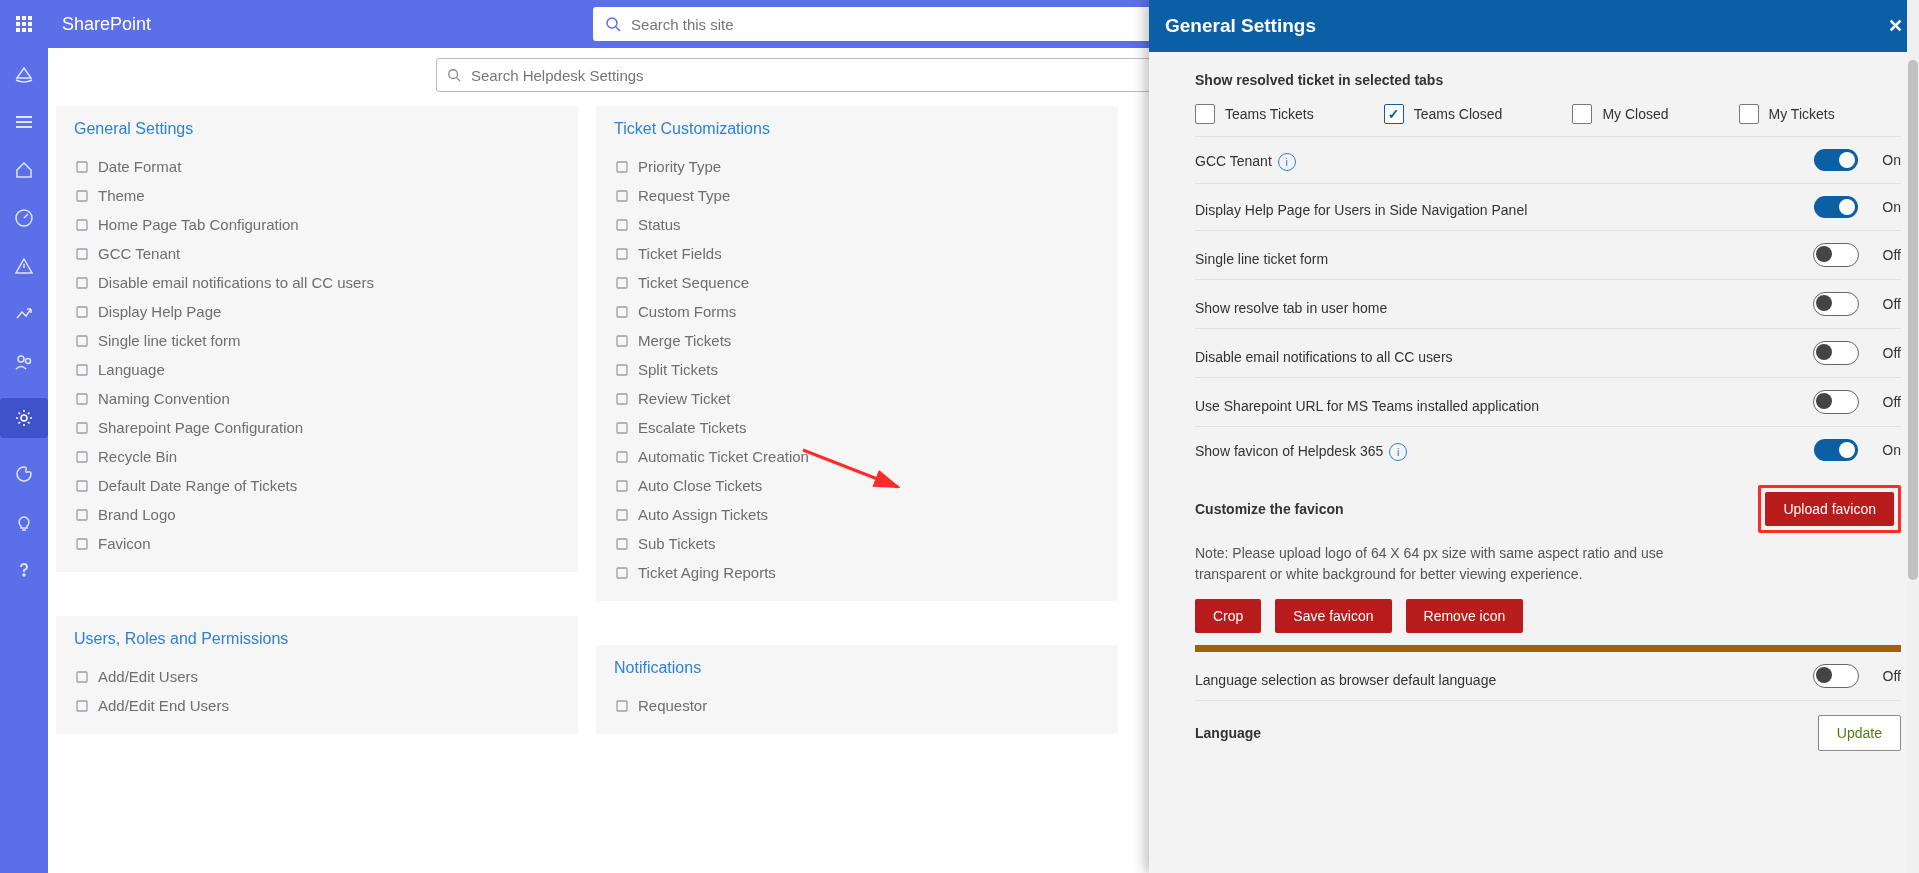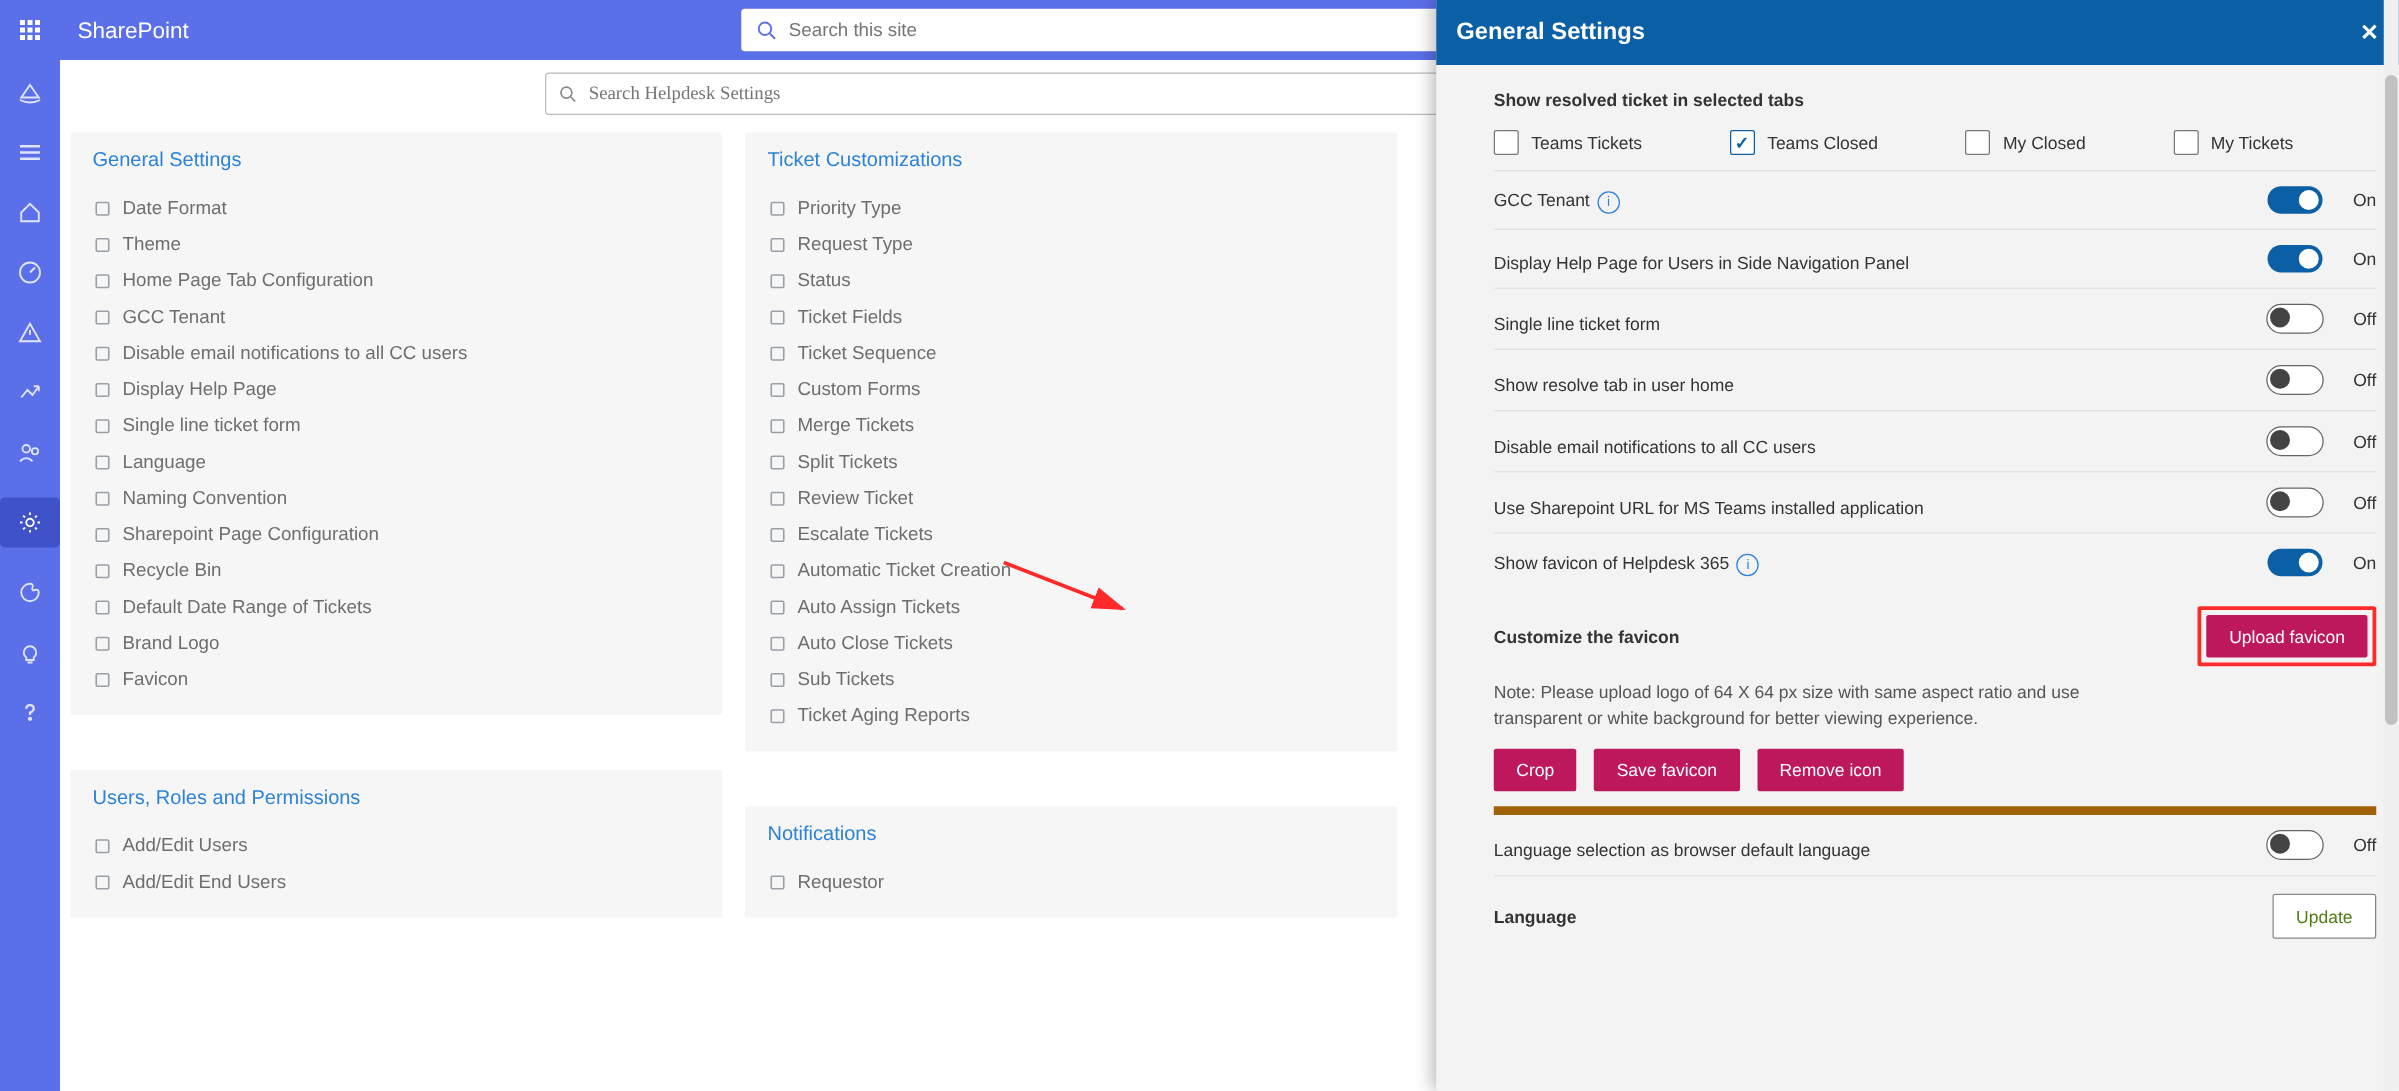--- a/index.html
+++ b/index.html
@@ -9,21 +9,21 @@
 .waffle-grid span{background:#fff;width:4px;height:4px;}
 .brand{color:#fff;font-size:18px;font-weight:400;padding-left:14px;}
 .top-search{margin-left:auto;margin-right:auto;width:600px;height:34px;background:#fff;border-radius:3px;display:flex;align-items:center;padding:0 12px;gap:8px;}
 .top-search input{border:none;outline:none;flex:1;font-size:15px;color:#555;}
 .body{display:flex;height:825px;}
 .rail{width:48px;background:#5b6fe8;display:flex;flex-direction:column;align-items:center;padding-top:14px;gap:24px;}
 .rail .glyph{width:24px;height:24px;display:flex;align-items:center;justify-content:center;color:#dfe4ff;}
 .rail .glyph.active{background:#3f52c9;border-radius:4px;width:48px;height:40px;}
 .main{flex:1;position:relative;background:#fff;}
 .main-search{position:absolute;left:388px;top:10px;width:700px;height:32px;border:1px solid #bbb;border-radius:3px;display:flex;align-items:center;padding:0 10px;gap:8px;}
-.main-search input{border:none;outline:none;flex:1;font-size:15px;color:#15803d;font-family:Liberation Serif, serif;}
+.main-search input{border:none;outline:none;flex:1;font-size:15px;color:#15803d;}
 .columns{position:absolute;top:58px;left:8px;right:8px;bottom:0;display:flex;gap:18px;}
 .card{background:#f6f6f6;border-radius:2px;padding:14px 18px;width:486px;align-self:flex-start;}
 .card-header{color:#2c82d6;font-size:16px;font-weight:400;margin-bottom:14px;}
 .card-item{display:flex;align-items:center;gap:8px;padding:6px 0;color:#6e6e6e;font-size:15px;}
 .card-item .ic{width:16px;height:16px;display:inline-flex;align-items:center;justify-content:center;color:#9aa0a6;}
 .card+.card{margin-top:22px;}
 .column{display:flex;flex-direction:column;gap:22px;}
 
 .panel{position:absolute;top:0;right:0;width:770px;height:873px;background:#f3f3f3;box-shadow:-4px 0 12px rgba(0,0,0,.25);display:flex;flex-direction:column;z-index:10;}
 .panel-head{height:52px;background:#0b5fa5;color:#fff;display:flex;align-items:center;justify-content:space-between;padding:0 16px;font-size:19px;font-weight:600;}
@@ -40,21 +40,21 @@
 .sw{width:44px;height:22px;border-radius:20px;position:relative;}
 .sw.on{background:#0b5fa5;}
 .sw.off{background:#fff;border:1px solid #666;}
 .sw::after{content:"";position:absolute;width:16px;height:16px;background:#fff;border-radius:50%;top:3px;}
 .sw.on::after{right:3px;}
 .sw.off::after{left:2px;background:#444;top:2px;}
 .info{display:inline-flex;width:16px;height:16px;border:1px solid #2c82d6;color:#2c82d6;border-radius:50%;align-items:center;justify-content:center;font-size:11px;margin-left:6px;}
 .favicon-block{border-bottom:7px solid #a16207;padding:12px 0;}
 .favicon-head{display:flex;align-items:center;justify-content:space-between;}
 .upload-outline{border:3px solid #ff2a2a;padding:4px;border-radius:2px;}
-.btn{background:#be185d;color:#fff;border:none;padding:9px 18px;font-size:14px;border-radius:2px;cursor:pointer;}
+.btn{background:#b91c1c;color:#fff;border:none;padding:9px 18px;font-size:14px;border-radius:2px;cursor:pointer;}
 .btn.outline{background:#fff;color:#4d7c0f;border:1px solid #888;}
 .note{color:#555;margin-top:10px;line-height:1.5;max-width:520px;}
 .btn-row{display:flex;gap:14px;margin-top:14px;}
 .arrow{position:absolute;left:798px;top:445px;pointer-events:none;}
 .scrollbar{position:absolute;right:0;top:0;width:12px;height:100%;background:#f0f0f0;}
 .scroll-thumb{position:absolute;right:1px;top:60px;width:10px;height:520px;background:#c1c1c1;border-radius:5px;}
 svg{display:block;}
 .close-x{cursor:pointer;font-size:18px;}
 .update-row{display:flex;align-items:center;justify-content:space-between;padding:14px 0 0 0;}
 </style>
@@ -397,29 +397,29 @@
                   </svg>
                 </span>
                 <span>Automatic Ticket Creation</span>
               </div>
               <div class="card-item">
                 <span class="ic">
                   <svg width="14" height="14" fill="none" stroke="#9aa0a6" stroke-width="1.3">
                     <rect x="2" y="2" width="10" height="10" rx="1"></rect>
                   </svg>
                 </span>
+                <span>Auto Close Tickets</span>
+              </div>
+              <div class="card-item">
+                <span class="ic">
+                  <svg width="14" height="14" fill="none" stroke="#9aa0a6" stroke-width="1.3">
+                    <rect x="2" y="2" width="10" height="10" rx="1"></rect>
+                  </svg>
+                </span>
                 <span>Auto Assign Tickets</span>
-              </div>
-              <div class="card-item">
-                <span class="ic">
-                  <svg width="14" height="14" fill="none" stroke="#9aa0a6" stroke-width="1.3">
-                    <rect x="2" y="2" width="10" height="10" rx="1"></rect>
-                  </svg>
-                </span>
-                <span>Auto Close Tickets</span>
               </div>
               <div class="card-item">
                 <span class="ic">
                   <svg width="14" height="14" fill="none" stroke="#9aa0a6" stroke-width="1.3">
                     <rect x="2" y="2" width="10" height="10" rx="1"></rect>
                   </svg>
                 </span>
                 <span>Sub Tickets</span>
               </div>
               <div class="card-item">

